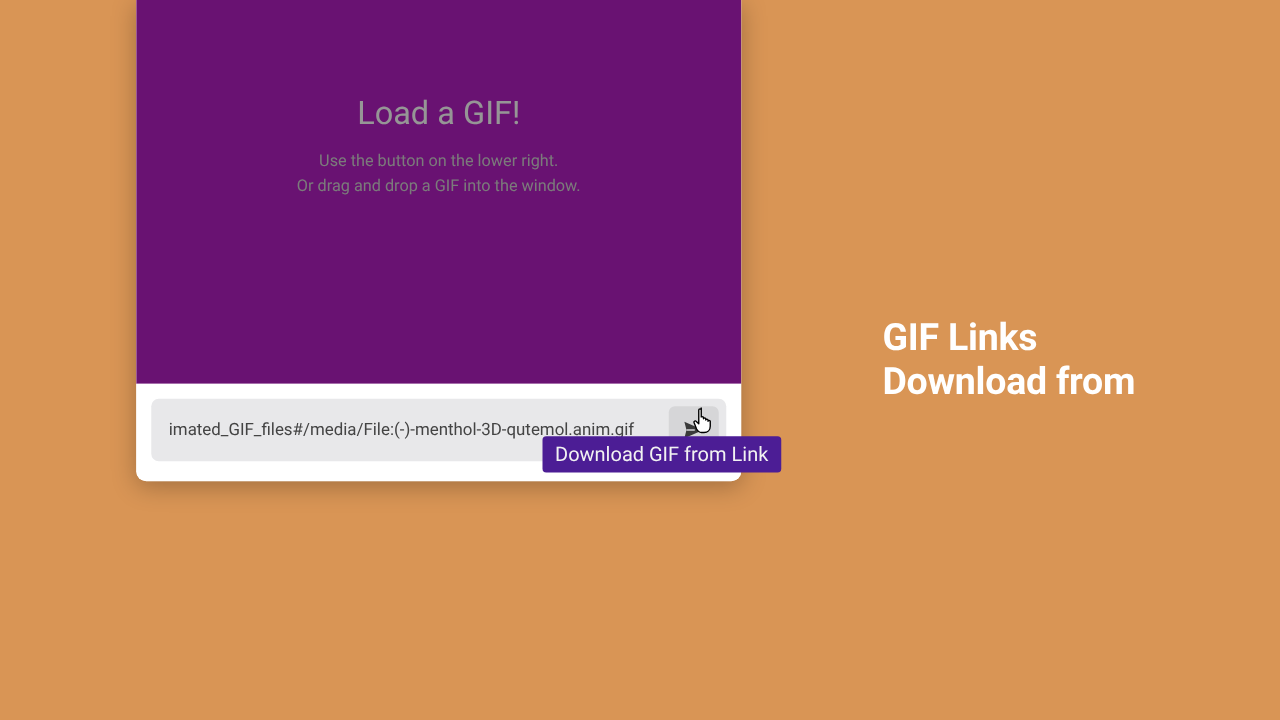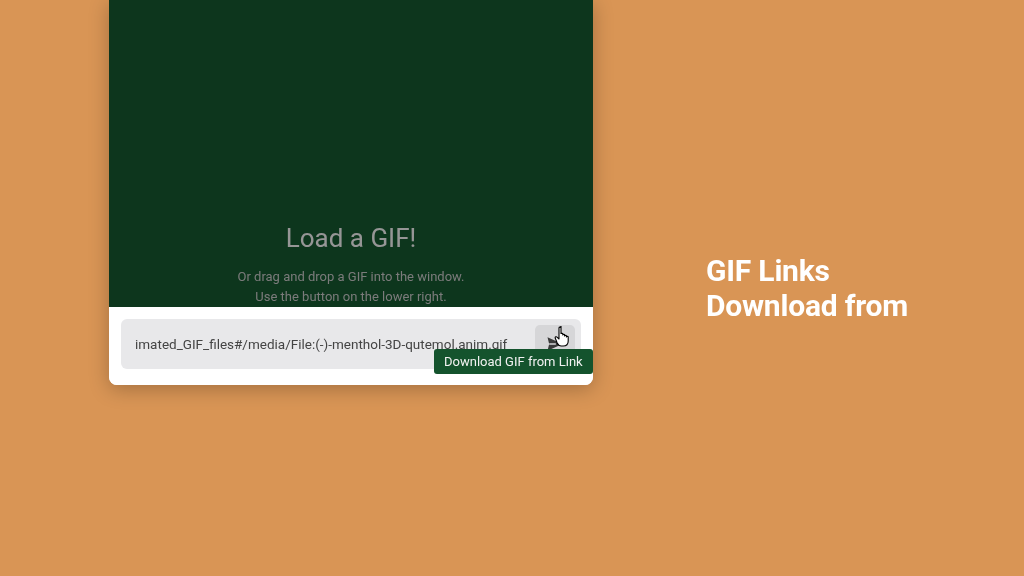--- a/index.html
+++ b/index.html
@@ -19,26 +19,25 @@
     background: #fff;
     border-radius: 0 0 8px 8px;
     box-shadow: 0 4px 20px rgba(0,0,0,0.25);
     display: flex;
     flex-direction: column;
     overflow: hidden;
   }
 
   .dark-area {
     flex: 1;
-    background: #14532d;
+    background: #a21caf;
     position: relative;
     display: flex;
     flex-direction: column;
     align-items: center;
-    justify-content: flex-end;
   }
 
   .overlay {
     position: absolute;
     inset: 0;
     background: rgba(0,0,0,0.35);
     pointer-events: none;
   }
 
   .dark-content {
@@ -108,23 +107,23 @@
     left: 554px;
     top: 324px;
     z-index: 30;
     pointer-events: none;
   }
 
   .tooltip {
     position: absolute;
     left: 434px;
     top: 349px;
-    background: #14532d;
+    background: #4c1d95;
     color: #f2f2f2;
-    font-size: 13px;
+    font-size: 16px;
     padding: 5px 10px;
     border-radius: 3px;
     white-space: nowrap;
     z-index: 25;
   }
 
   .headline {
     position: absolute;
     left: 706px;
     top: 254px;
@@ -135,22 +134,22 @@
     letter-spacing: -0.2px;
   }
 </style>
 </head>
 <body>
 
 <div class="app-window">
   <div class="dark-area">
     <div class="dark-content">
       <h1>Load a GIF!</h1>
+      <p>Use the button on the lower right.</p>
       <p>Or drag and drop a GIF into the window.</p>
-      <p>Use the button on the lower right.</p>
     </div>
     <div class="overlay"></div>
   </div>
 
   <div class="bottom-bar">
     <div class="url-pill">
       <div class="url-text">imated_GIF_files#/media/File:(-)-menthol-3D-qutemol.anim.gif</div>
       <div class="send-btn">
         <span>
           <svg width="20" height="20" viewBox="0 0 24 24" fill="none">

